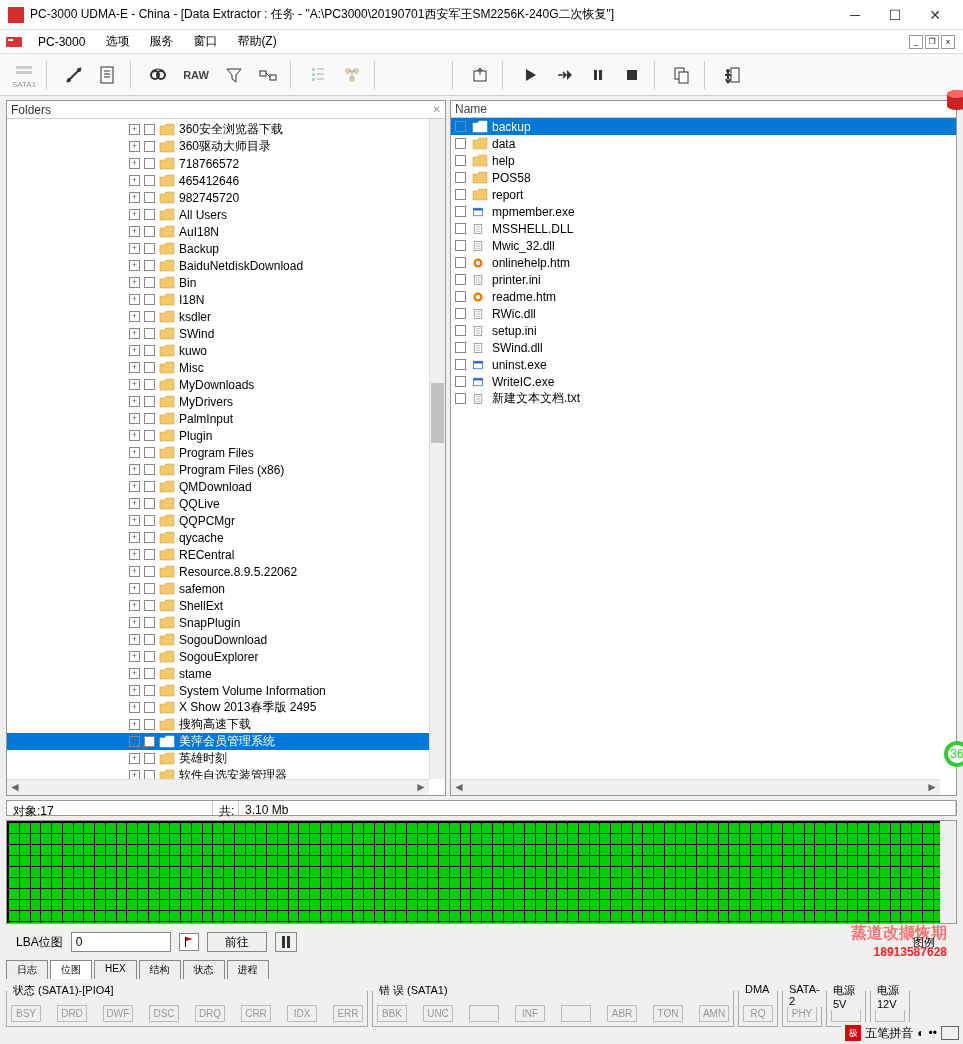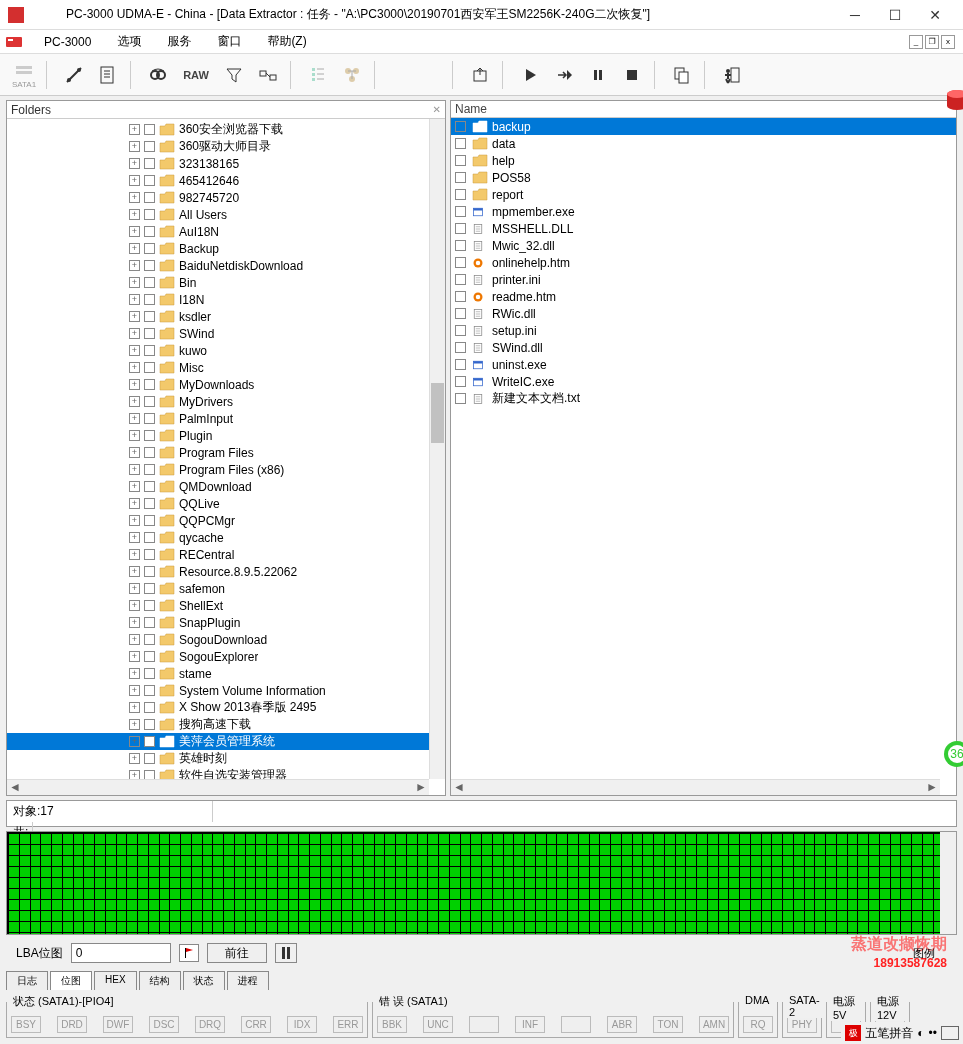--- a/index.html
+++ b/index.html
@@ -1,24 +1,24 @@
 <!DOCTYPE html>
 <html><head>
 <meta charset="utf-8">
 <style>
 * { margin: 0; padding: 0; box-sizing: border-box; font-family: "Microsoft YaHei", Tahoma, sans-serif; font-size: 12px; }
 body { background: #f0f0f0; width: 963px; height: 1044px; overflow: hidden; position: relative; }
 
 .titlebar { height: 30px; background: #fff; display: flex; align-items: center; padding: 0 8px; border-bottom: 1px solid #ddd; }
 .titlebar .icon { width: 16px; height: 16px; background: #d32f2f; margin-right: 6px; }
-.titlebar .title { flex: 1; color: #000; margin-left: 36px; }
+.titlebar .title { flex: 1; color: #000; }
 .titlebar .winbtns { display: flex; gap: 0; }
 .titlebar .winbtn { width: 40px; height: 28px; display: flex; align-items: center; justify-content: center; font-size: 14px; color: #333; }
 
-.menubar { height: 24px; background: #fff; display: flex; align-items: center; padding: 0 6px; gap: 10px; border-bottom: 1px solid #ddd; }
+.menubar { height: 24px; background: #fff; display: flex; align-items: center; padding: 0 6px; gap: 4px; border-bottom: 1px solid #ddd; }
 .menubar .appicon { width: 16px; height: 14px; margin-right: 4px; }
 .menubar .menuitem { padding: 2px 8px; }
 .menubar .mdi { margin-left: auto; display: flex; gap: 2px; padding-right: 2px;}
 .menubar .mdi span { width:14px; height:14px; border:1px solid #999; font-size:8px; text-align:center; line-height:12px;}
 
 .toolbar { height: 42px; background: #f9f9f9; display: flex; align-items: center; padding: 4px 8px; border-bottom: 1px solid #ccc; gap: 2px; }
 .tbtn { min-width: 32px; height: 32px; border: 1px solid transparent; display: flex; align-items: center; justify-content: center; font-size: 11px; color:#444; }
 .tbtn.sata { color: #999; font-size: 8px; flex-direction:column;}
 .tbtn.raw { font-weight: bold; font-size: 11px; width:40px;}
 .tsep { width: 6px; height: 28px; border-left: 1px solid #ccc; margin: 0 4px; }
@@ -48,21 +48,21 @@
 .list-header { height: 17px; border-bottom: 1px solid #ccc; padding-left: 4px; display:flex; align-items:center; background:#fff; color:#444;}
 .list-body { flex:1; position:relative;}
 .list-row { height: 17px; display: flex; align-items: center; padding-left: 4px; }
 .list-row .chk { width: 11px; height: 11px; border: 1px solid #888; margin-right: 6px; }
 .list-row .fi { width: 16px; height: 14px; margin-right: 4px; display:flex; align-items:center; justify-content:center;}
 .list-row.selected{ background:#0078d7; color:#fff;}
 
 svg.folder path{ fill:#f3c96b; stroke:#c89b3c; stroke-width:0.5;}
 .selected svg.folder path{ fill:#fff; stroke:#fff;}
 
-.status-row { display: flex; height: 27px; background: #fff; border: 1px solid #999; margin: 4px 6px 0 6px; flex-direction: column; }
+.status-row { display: flex; height: 16px; background: #fff; border: 1px solid #999; margin: 4px 6px 0 6px; }
 .status-cell { padding: 2px 6px; border-right: 1px solid #ccc; }
 .status-cell.c1{width:206px;}
 .status-cell.c2{width:26px;}
 
 .grid-area { margin: 4px 6px 0 6px; height: 104px; background: #000; border: 1px solid #999; position: relative; overflow:hidden;}
 .grid-blocks { display: grid; grid-template-columns: repeat(88, 1fr); grid-auto-rows: 10px; gap: 1px; padding: 2px; height:100%;}
 .grid-blocks div { background: #00d000; }
 .grid-vscroll{position:absolute; right:0; top:0; bottom:0; width:16px; background:#f0f0f0;}
 
 .lba-row { margin: 6px 6px 0 6px; display: flex; align-items: center; gap: 8px; height: 24px; }
@@ -255,21 +255,21 @@
               <path d="M1 3 L6 3 L7 1 L15 1 L15 12 L1 12 Z"></path>
             </svg>
             <span class="label">360驱动大师目录</span>
           </div>
           <div class="tree-row">
             <span class="expander">+</span>
             <span class="chk"></span>
             <svg class="folder fld" viewBox="0 0 16 13">
               <path d="M1 3 L6 3 L7 1 L15 1 L15 12 L1 12 Z"></path>
             </svg>
-            <span class="label">323138165</span>
+            <span class="label">718766572</span>
           </div>
           <div class="tree-row">
             <span class="expander">+</span>
             <span class="chk"></span>
             <svg class="folder fld" viewBox="0 0 16 13">
               <path d="M1 3 L6 3 L7 1 L15 1 L15 12 L1 12 Z"></path>
             </svg>
             <span class="label">465412646</span>
           </div>
           <div class="tree-row">

